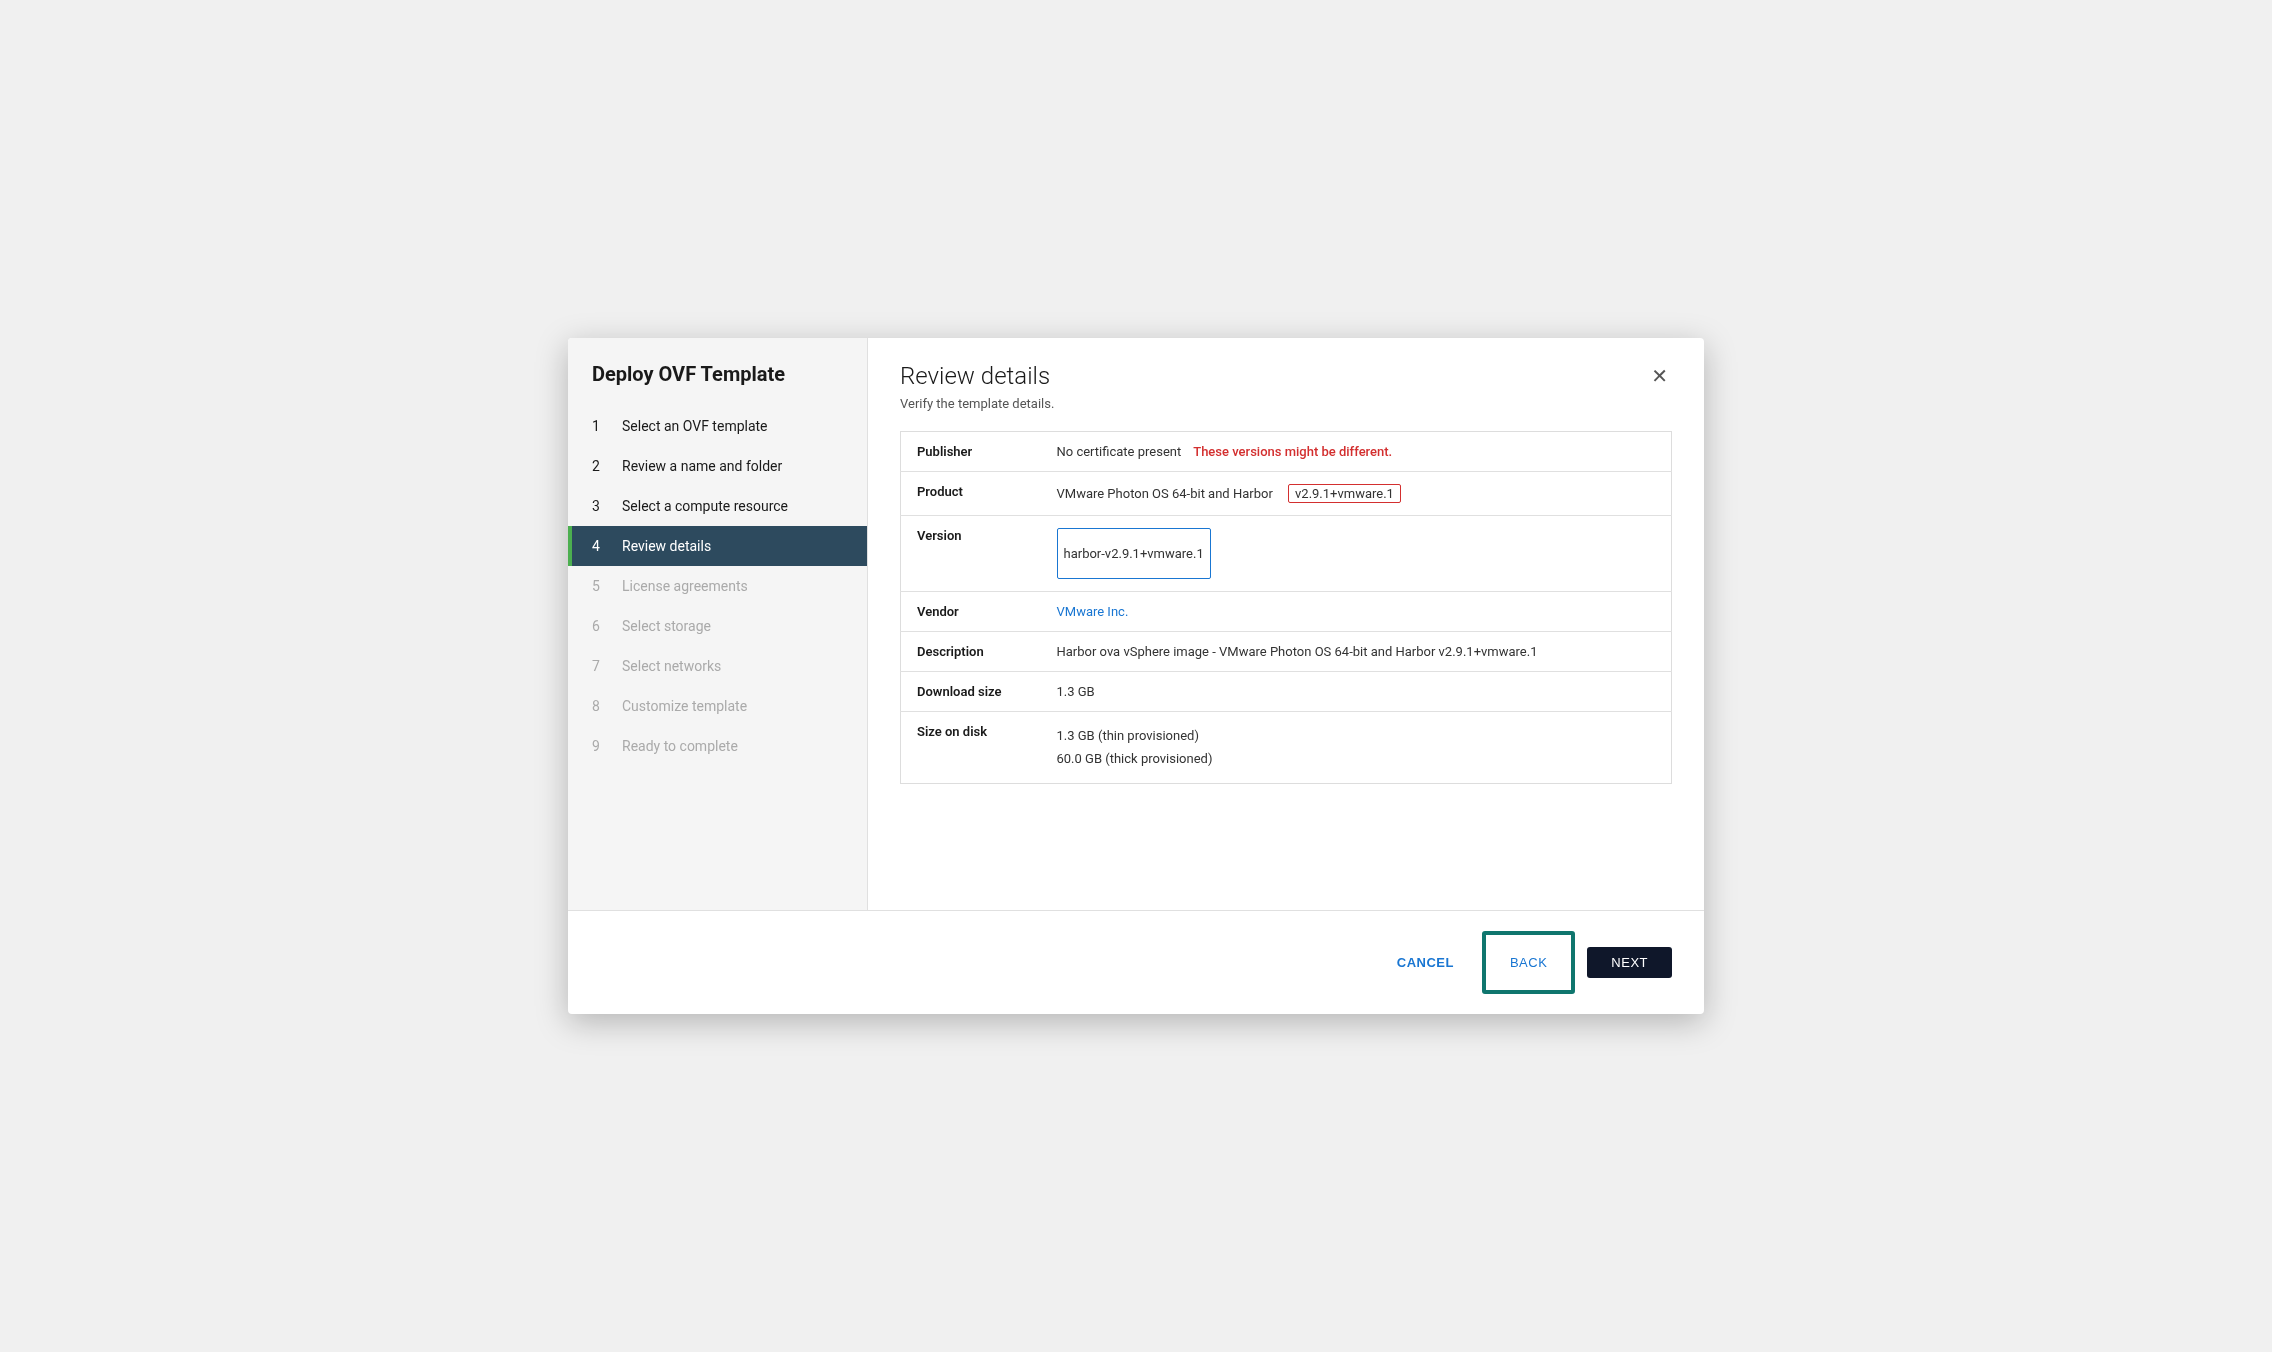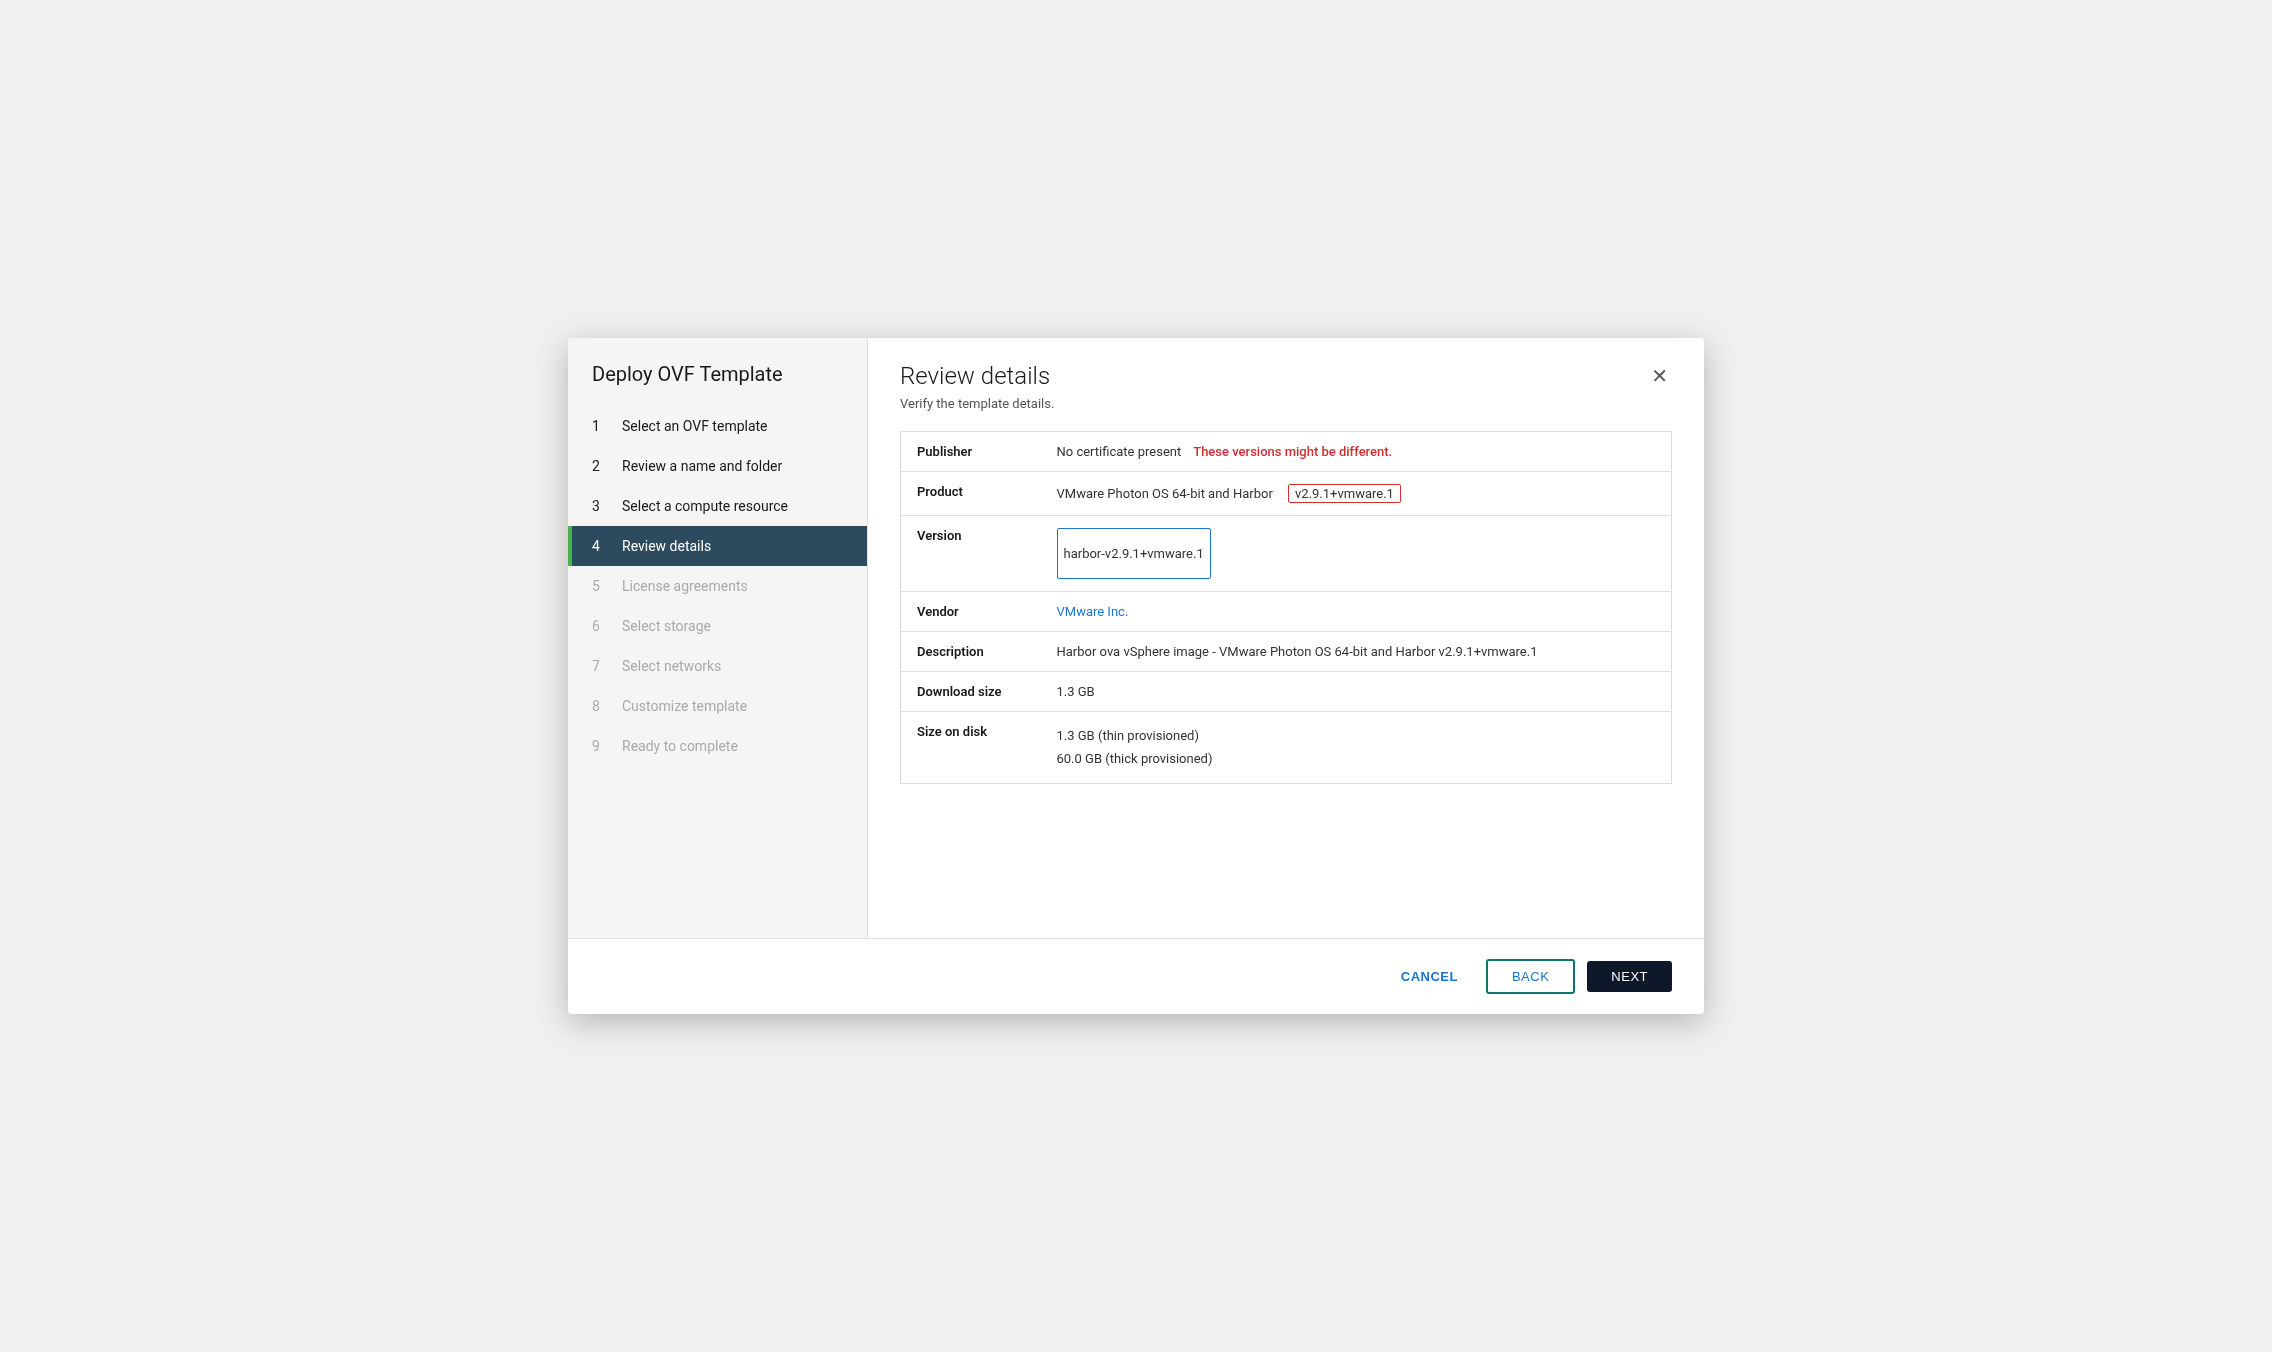--- a/index.html
+++ b/index.html
@@ -28,21 +28,21 @@
     
     .sidebar {
       width: 300px;
       background: #f5f5f5;
       border-right: 1px solid #e0e0e0;
       padding: 0;
       flex-shrink: 0;
     }
     .sidebar-title {
       font-size: 20px;
-      font-weight: 400;
+      font-weight: 700;
       color: #1a1a1a;
       padding: 24px 24px 20px 24px;
     }
     .sidebar-item {
       display: flex;
       align-items: center;
       padding: 12px 24px;
       font-size: 14px;
       cursor: pointer;
       position: relative;
@@ -181,26 +181,26 @@
       color: #1976d2;
       font-size: 13px;
       font-weight: 600;
       cursor: pointer;
       padding: 8px 16px;
       letter-spacing: 0.5px;
       text-transform: uppercase;
     }
     .btn-back {
       background: #fff;
-      border: 2px solid #0f766e;
+      border: 4px solid #0f766e;
       color: #1976d2;
       font-size: 13px;
       font-weight: 500;
       cursor: pointer;
-      padding: 8px 24px;
+      padding: 20px 24px;
       border-radius: 3px;
       text-transform: uppercase;
       letter-spacing: 0.5px;
     }
     .btn-next {
       background: #0f172a;
       border: none;
       color: #fff;
       font-size: 13px;
       font-weight: 500;

